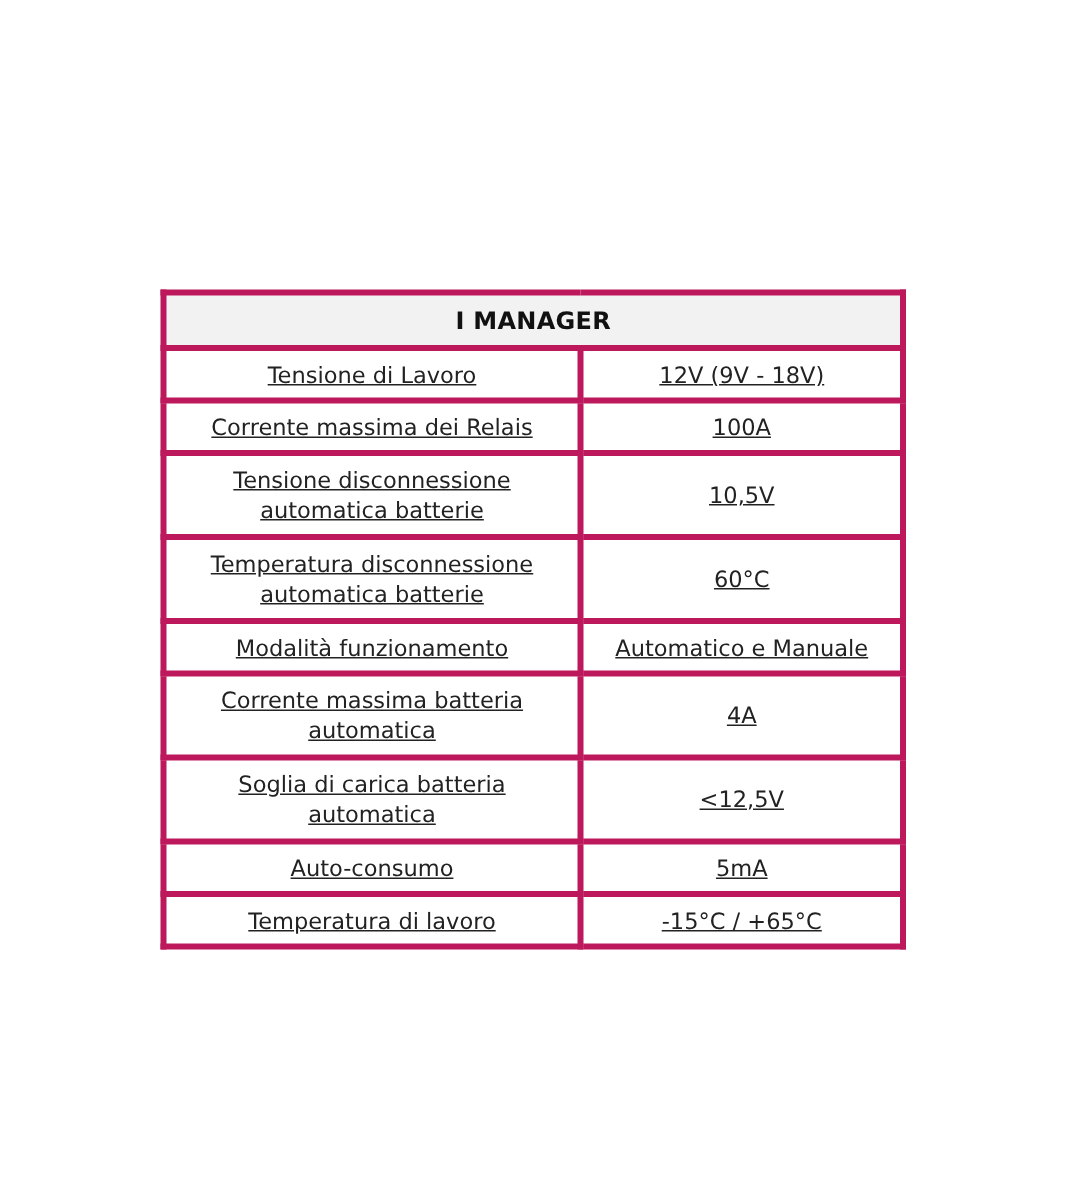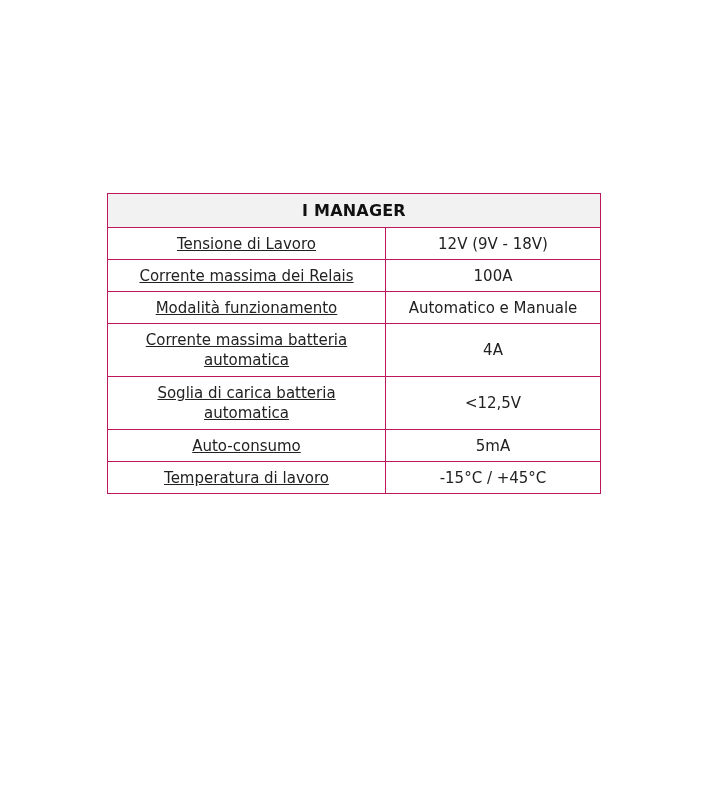--- a/index.html
+++ b/index.html
@@ -18,40 +18,40 @@
       position: absolute;
       left: 107px;
       top: 193px;
       width: 493px;
       border-collapse: collapse;
       table-layout: fixed;
       font-size: 15px;
     }
     .spec-table th,
     .spec-table td {
-      border: 1px solid #be185d;
+      border: 4px solid #be185d;
       text-align: center;
       vertical-align: middle;
       padding: 0 8px;
       line-height: 20px;
     }
     .spec-table th {
       background: #f2f2f2;
       font-weight: bold;
       font-size: 16px;
       color: #111111;
       height: 33px;
       letter-spacing: 0.2px;
     }
     .spec-table col.c1 { width: 278px; }
     .spec-table col.c2 { width: 215px; }
     .spec-table tr.single td { height: 31px; }
     .spec-table tr.double td { height: 52px; }
     .spec-table td.label { font-weight: normal; text-decoration: underline; }
-    .spec-table td.value { font-weight: normal; }
+    .spec-table td.value { font-weight: normal; text-decoration: underline; }
   </style>
 </head>
 <body>
 
 <table class="spec-table">
   <colgroup>
     <col class="c1">
     <col class="c2">
   </colgroup>
   <thead>
@@ -61,34 +61,42 @@
   </thead>
   <tbody>
     <tr class="single">
       <td class="label">Tensione di Lavoro</td>
       <td class="value">12V (9V - 18V)</td>
     </tr>
     <tr class="single">
       <td class="label">Corrente massima dei Relais</td>
       <td class="value">100A</td>
     </tr>
+    <tr class="double">
+      <td class="label">Tensione disconnessione automatica batterie</td>
+      <td class="value">10,5V</td>
+    </tr>
+    <tr class="double">
+      <td class="label">Temperatura disconnessione automatica batterie</td>
+      <td class="value">60°C</td>
+    </tr>
     <tr class="single">
       <td class="label">Modalità funzionamento</td>
       <td class="value">Automatico e Manuale</td>
     </tr>
     <tr class="double">
       <td class="label">Corrente massima batteria automatica</td>
       <td class="value">4A</td>
     </tr>
     <tr class="double">
       <td class="label">Soglia di carica batteria automatica</td>
       <td class="value">&lt;12,5V</td>
     </tr>
     <tr class="single">
       <td class="label">Auto-consumo</td>
       <td class="value">5mA</td>
     </tr>
     <tr class="single">
       <td class="label">Temperatura di lavoro</td>
-      <td class="value">-15°C / +45°C</td>
+      <td class="value">-15°C / +65°C</td>
     </tr>
   </tbody>
 </table>
 
 </body></html>

